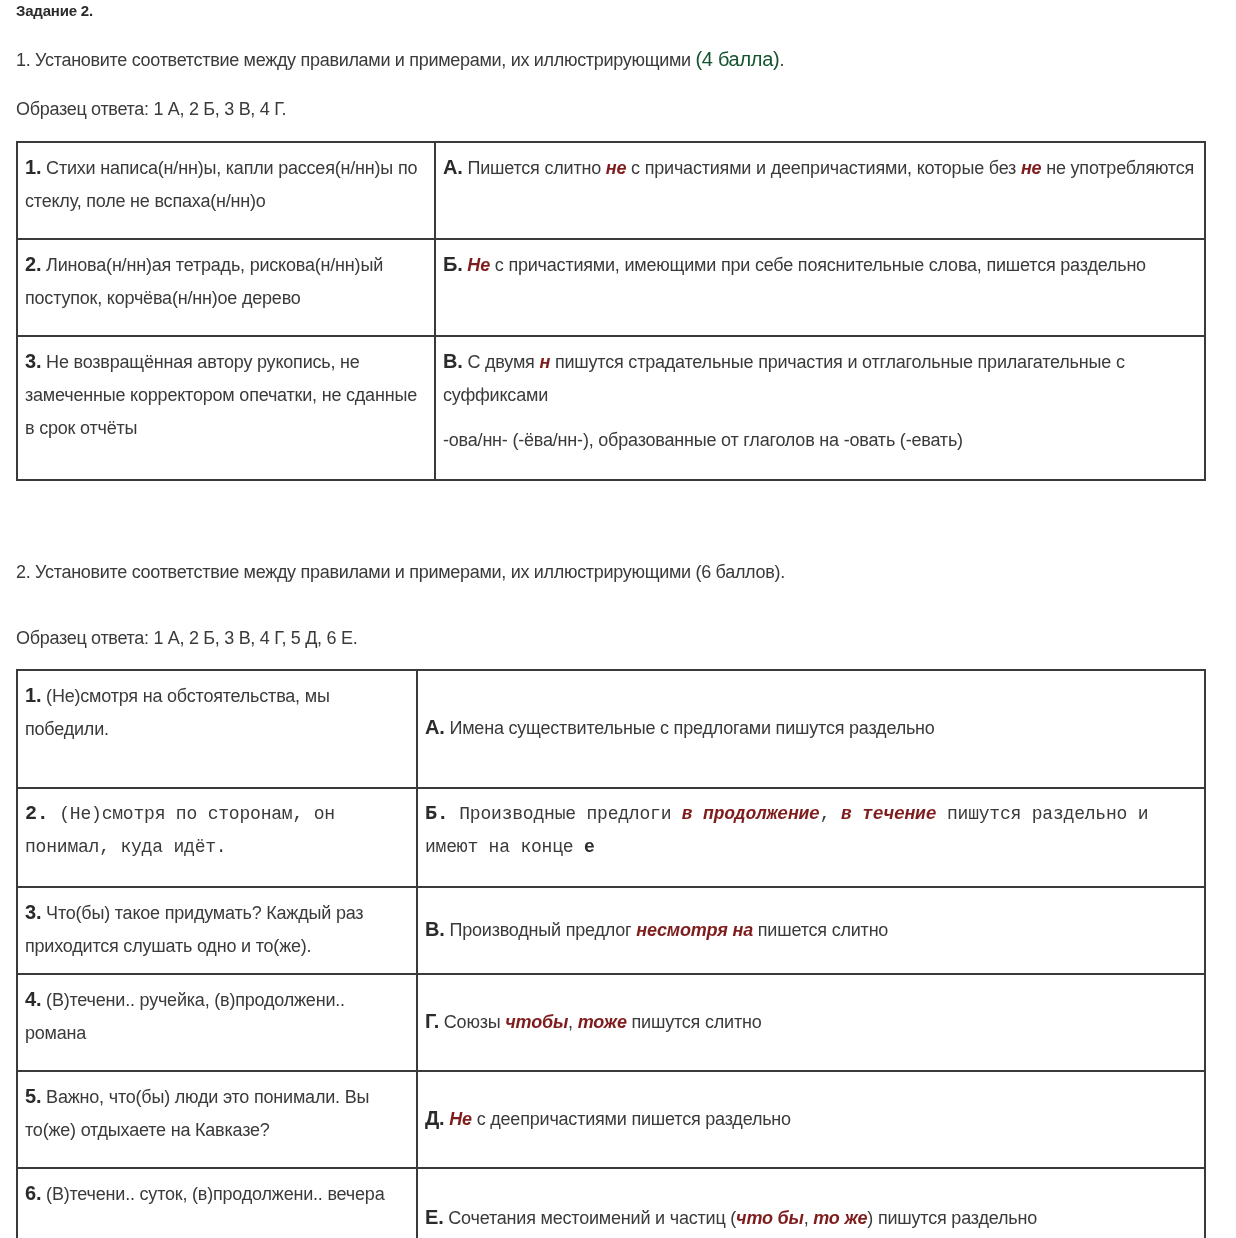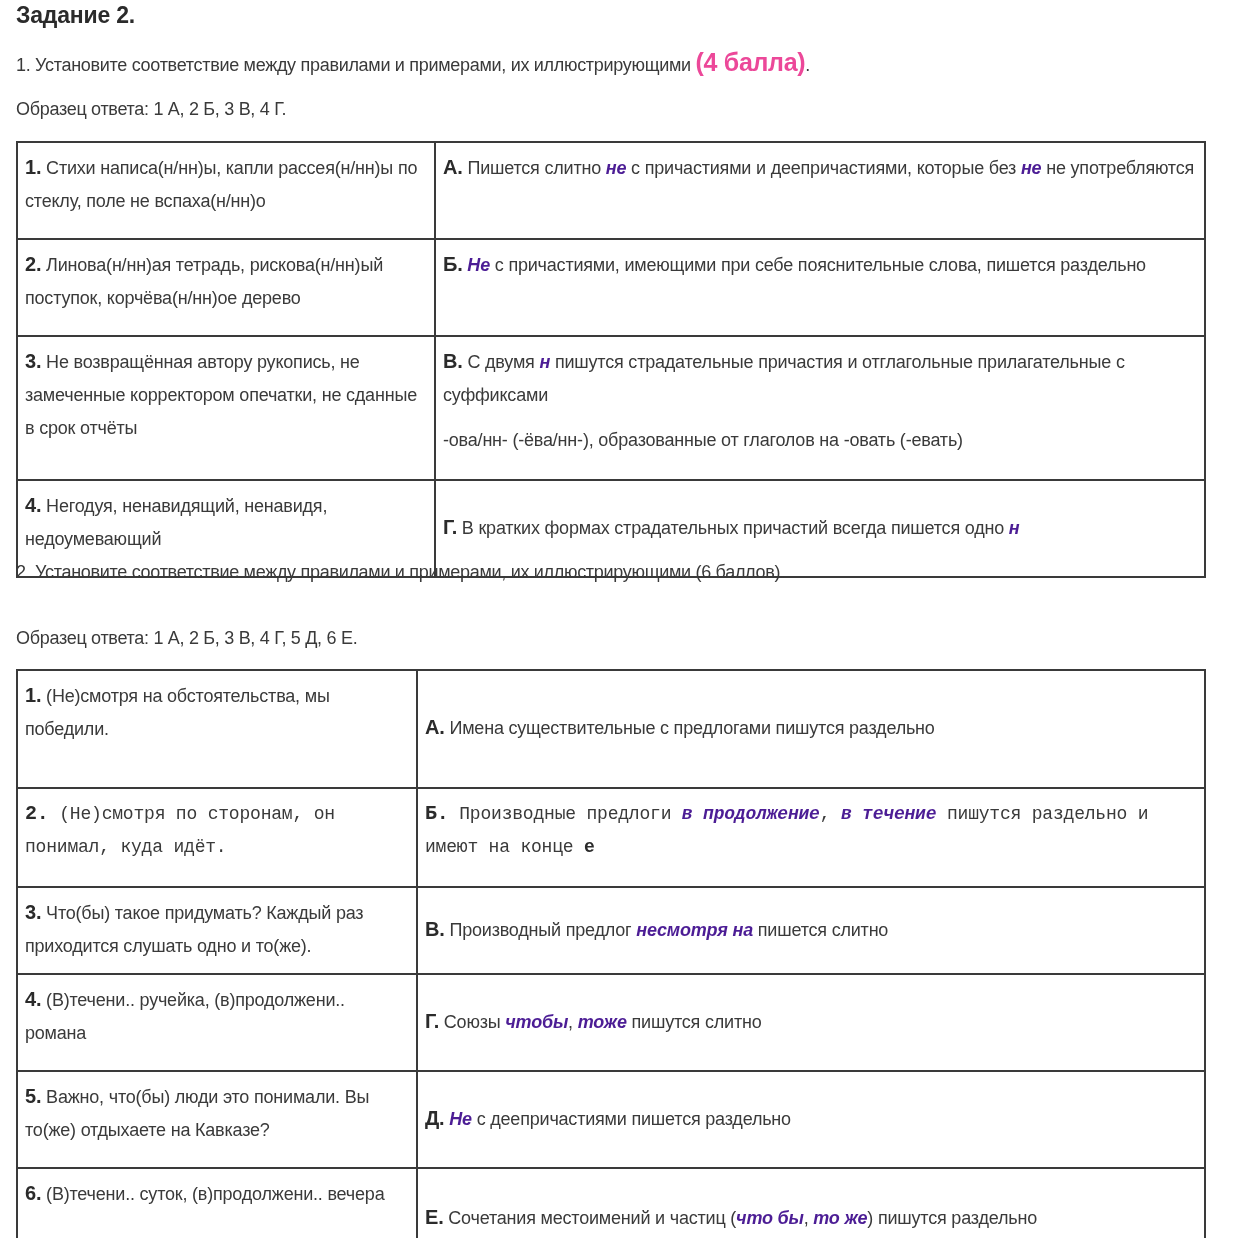--- a/index.html
+++ b/index.html
@@ -7,46 +7,46 @@
       width: 1236px;
       height: 1238px;
       overflow: hidden;
       position: relative;
       font-family: "Liberation Sans", sans-serif;
       color: #333333;
     }
     .page { position: absolute; left: 16px; top: 0; width: 1190px; }
     .title {
       position: absolute; left: 0; top: 2px;
-      font-size: 23px; font-weight: bold; color: #2b2b2b;
+      font-size: 15px; font-weight: bold; color: #2b2b2b;
       letter-spacing: -0.2px;
     }
     .para {
       position: absolute; left: 0;
       font-size: 18px; color: #3a3a3a; letter-spacing: -0.3px;
       white-space: nowrap;
     }
-    .para .strong { font-weight: bold; font-size: 25px; color: #ec4899; }
+    .para .strong { font-weight: normal; font-size: 20px; color: #14532d; }
     table {
       position: absolute; left: 0;
       border-collapse: collapse;
       table-layout: fixed;
     }
     td {
       border: 2px solid #3a3a3a;
       vertical-align: middle;
       padding: 8px 7px 10px 7px;
       font-size: 18px;
       line-height: 33px;
       color: #3a3a3a;
       letter-spacing: -0.2px;
     }
     td.top { vertical-align: top; }
     .num { font-weight: bold; font-size: 20px; color: #2b2b2b; }
-    .bi { font-weight: bold; font-style: italic; color: #4c1d95; }
+    .bi { font-weight: bold; font-style: italic; color: #7f1d1d; }
     .b { font-weight: bold; color: #2b2b2b; }
     .subline { display: block; margin-top: 12px; }
     #t1 { top: 141px; width: 1188px; }
     #t1 col.c1 { width: 418px; }
     #t1 col.c2 { width: 770px; }
     #t2 { top: 669px; width: 1188px; }
     #t2 col.c1 { width: 400px; }
     #t2 col.c2 { width: 788px; }
     #t2 tr.last td { border-bottom: none; }
   </style>
@@ -91,30 +91,20 @@
       </tr>
       <tr style="height:144px;">
         <td class="top">
           <span class="num">3.</span>
           <span>Не возвращённая автору рукопись, не замеченные корректором опечатки, не сданные в срок отчёты</span>
         </td>
         <td class="top">
           <span class="num">В.</span>
           <span><span>С двумя </span><span class="bi">н</span><span> пишутся страдательные причастия и отглагольные прилагательные с суффиксами</span></span>
           <span class="subline">-ова/нн- (-ёва/нн-), образованные от глаголов на -овать (-евать)</span>
-        </td>
-      </tr>
-      <tr style="height:97px;">
-        <td class="top">
-          <span class="num">4.</span>
-          <span>Негодуя, ненавидящий, ненавидя, недоумевающий</span>
-        </td>
-        <td>
-          <span class="num">Г.</span>
-          <span><span>В кратких формах страдательных причастий всегда пишется одно </span><span class="bi">н</span></span>
         </td>
       </tr>
     </tbody>
   </table>
 
   <div class="para" style="top:562px;">2. Установите соответствие между правилами и примерами, их иллюстрирующими (6 баллов).</div>
 
   <div class="para" style="top:628px;">Образец ответа: 1 А, 2 Б, 3 В, 4 Г, 5 Д, 6 Е.</div>
 
   <table id="t2">

